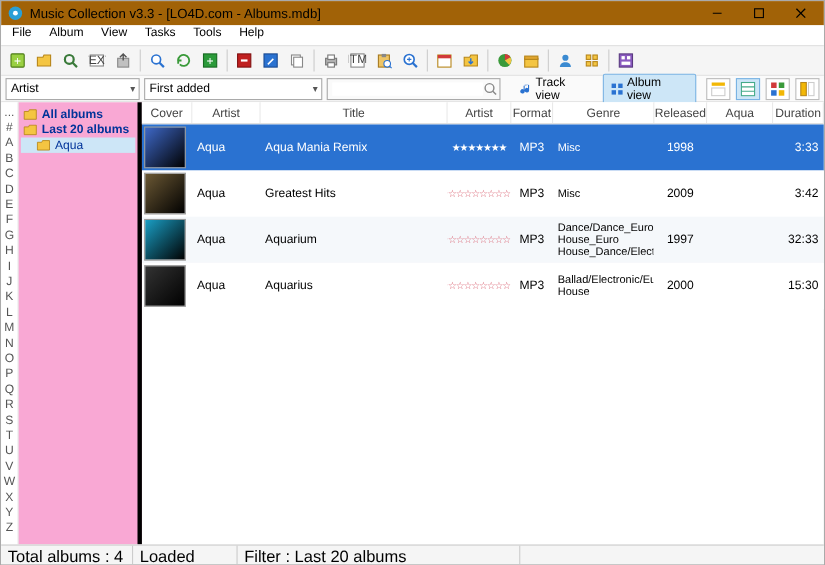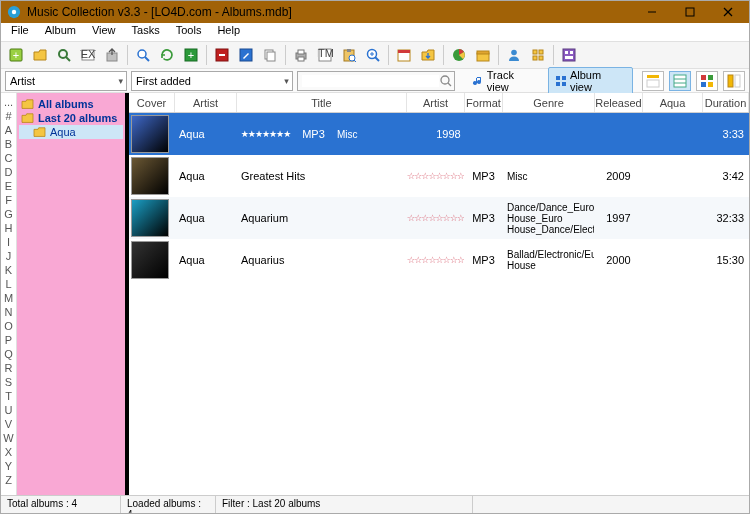--- a/index.html
+++ b/index.html
@@ -61,21 +61,21 @@
   .gc.format { width: 38px; justify-content: center; } .gc.genre { width: 92px; font-size: 10px; line-height: 11px; }
   .gc.released { width: 48px; justify-content: center; } .gc.label { width: 60px; } .gc.duration { flex: 1; justify-content: flex-end; }
 
   .cover-thumb { width: 38px; height: 38px; background: #ccc; border: 1px solid #999; }
   .stars { font-size: 9px; }
   .stars.full { color: #cc0033; }
   .gridrow.selected .stars.full { color: #fff; }
   .stars.empty { color: #d86070; }
 
   .statusbar { height: 18px; border-top: 1px solid #ccc; display: flex; background: #f5f5f5; }
-  .statusbar div { border-right: 1px solid #ccc; padding: 2px 6px; font-size: 10px; color: #000; }
+  .statusbar div { border-right: 1px solid #ccc; padding: 2px 6px; font-size: 15px; color: #000; }
   .statusbar div:nth-child(1){width:120px;} .statusbar div:nth-child(2){width:95px;}
   .statusbar div:nth-child(3){width:257px;} .statusbar div:nth-child(4){flex:1;border-right:none;}
 
   svg { display: block; }
 </style>
 </head>
 <body>
 
 <div class="titlebar">
   <svg class="app-icon" viewBox="0 0 16 16">
@@ -387,20 +387,21 @@
       <div class="gh released">Released</div>
       <div class="gh label">Aqua</div>
       <div class="gh duration">Duration</div>
     </div>
     <div class="gridbody" id="gridbody">
         <div class="gridrow selected">
           <div class="gc cover">
             <div class="cover-thumb" style="background:linear-gradient(135deg,#3e68c7,#000)"></div>
           </div>
           <div class="gc artist">Aqua</div>
+          <div class="gc title">Aqua Mania Remix</div>
           <div class="gc rating">
             <span class="stars full">★★★★★★★</span>
           </div>
           <div class="gc format">MP3</div>
           <div class="gc genre">Misc</div>
           <div class="gc released">1998</div>
           <div class="gc label"></div>
           <div class="gc duration">3:33</div>
         </div>
         <div class="gridrow">

